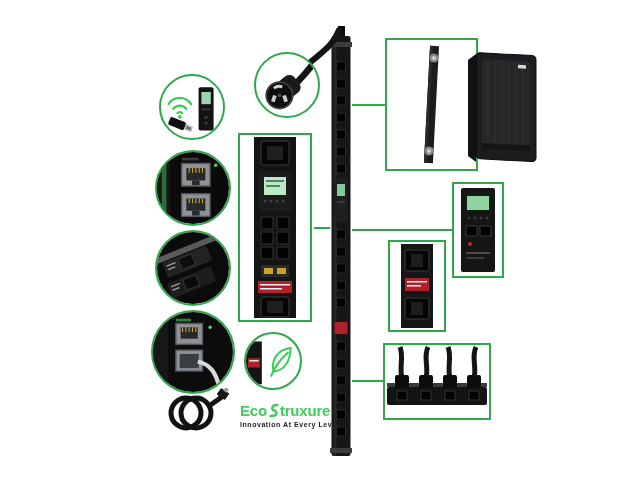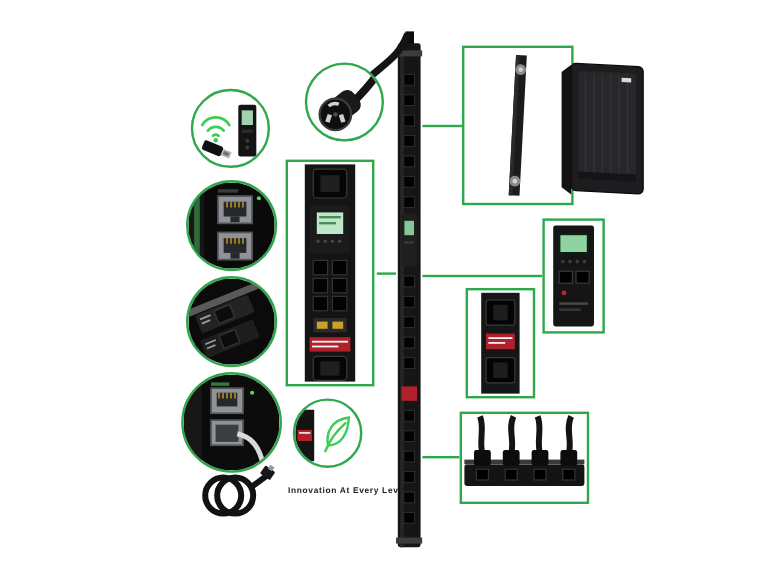--- a/index.html
+++ b/index.html
@@ -304,16 +304,24 @@
       <rect x="2" y="26" width="13" height="10" fill="#b1212b"></rect>
       <rect x="3.5" y="28" width="10" height="1.5" fill="#eee"></rect>
       <g style="stroke:var(--accent-green,#3DCD58)" fill="none" stroke-width="2.2" stroke-linecap="round">
         <path d="M 48 15 C 33 17 27 28 29.5 40 C 41 40 47.5 29 48 15 Z"></path>
         <path d="M 27 45 C 31 35 37 27 45 20"></path>
       </g>
     </svg>
   </div>
 
   <div class="logo">
+    <div class="logo-row">
+      <span>Eco</span>
+      <svg class="s-glyph" viewBox="0 0 11 15">
+        <path d="M9.5 2 C3.5 1.5 3 7 6.2 7.5 C9.5 8 9.8 13.5 2.5 13" fill="none" stroke="var(--accent-green,#3DCD58)" stroke-width="2.4" stroke-linecap="round"></path>
+      </svg>
+      <span>truxure</span>
+      <sup>™</sup>
+    </div>
     <div class="tagline">Innovation At Every Level</div>
   </div>
 
 </div>
 
 </body></html>

